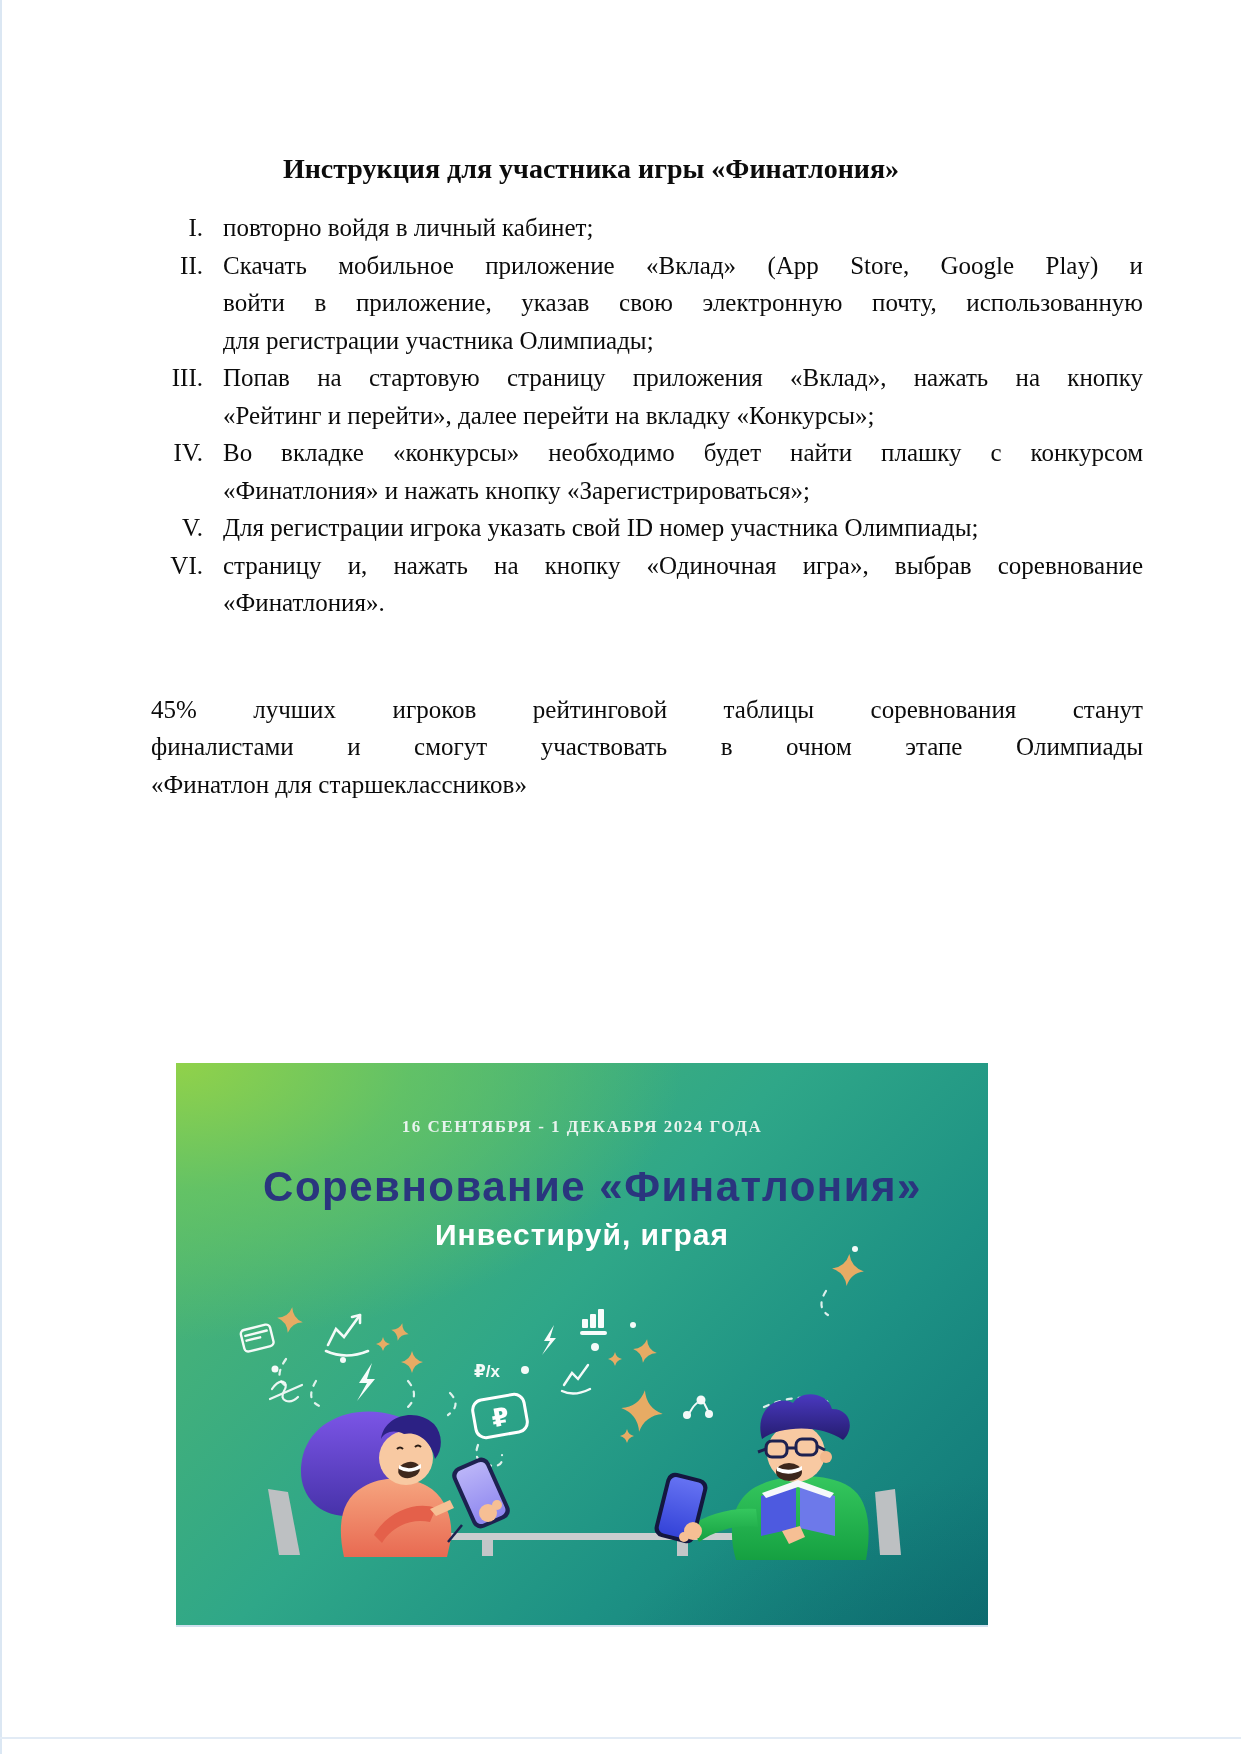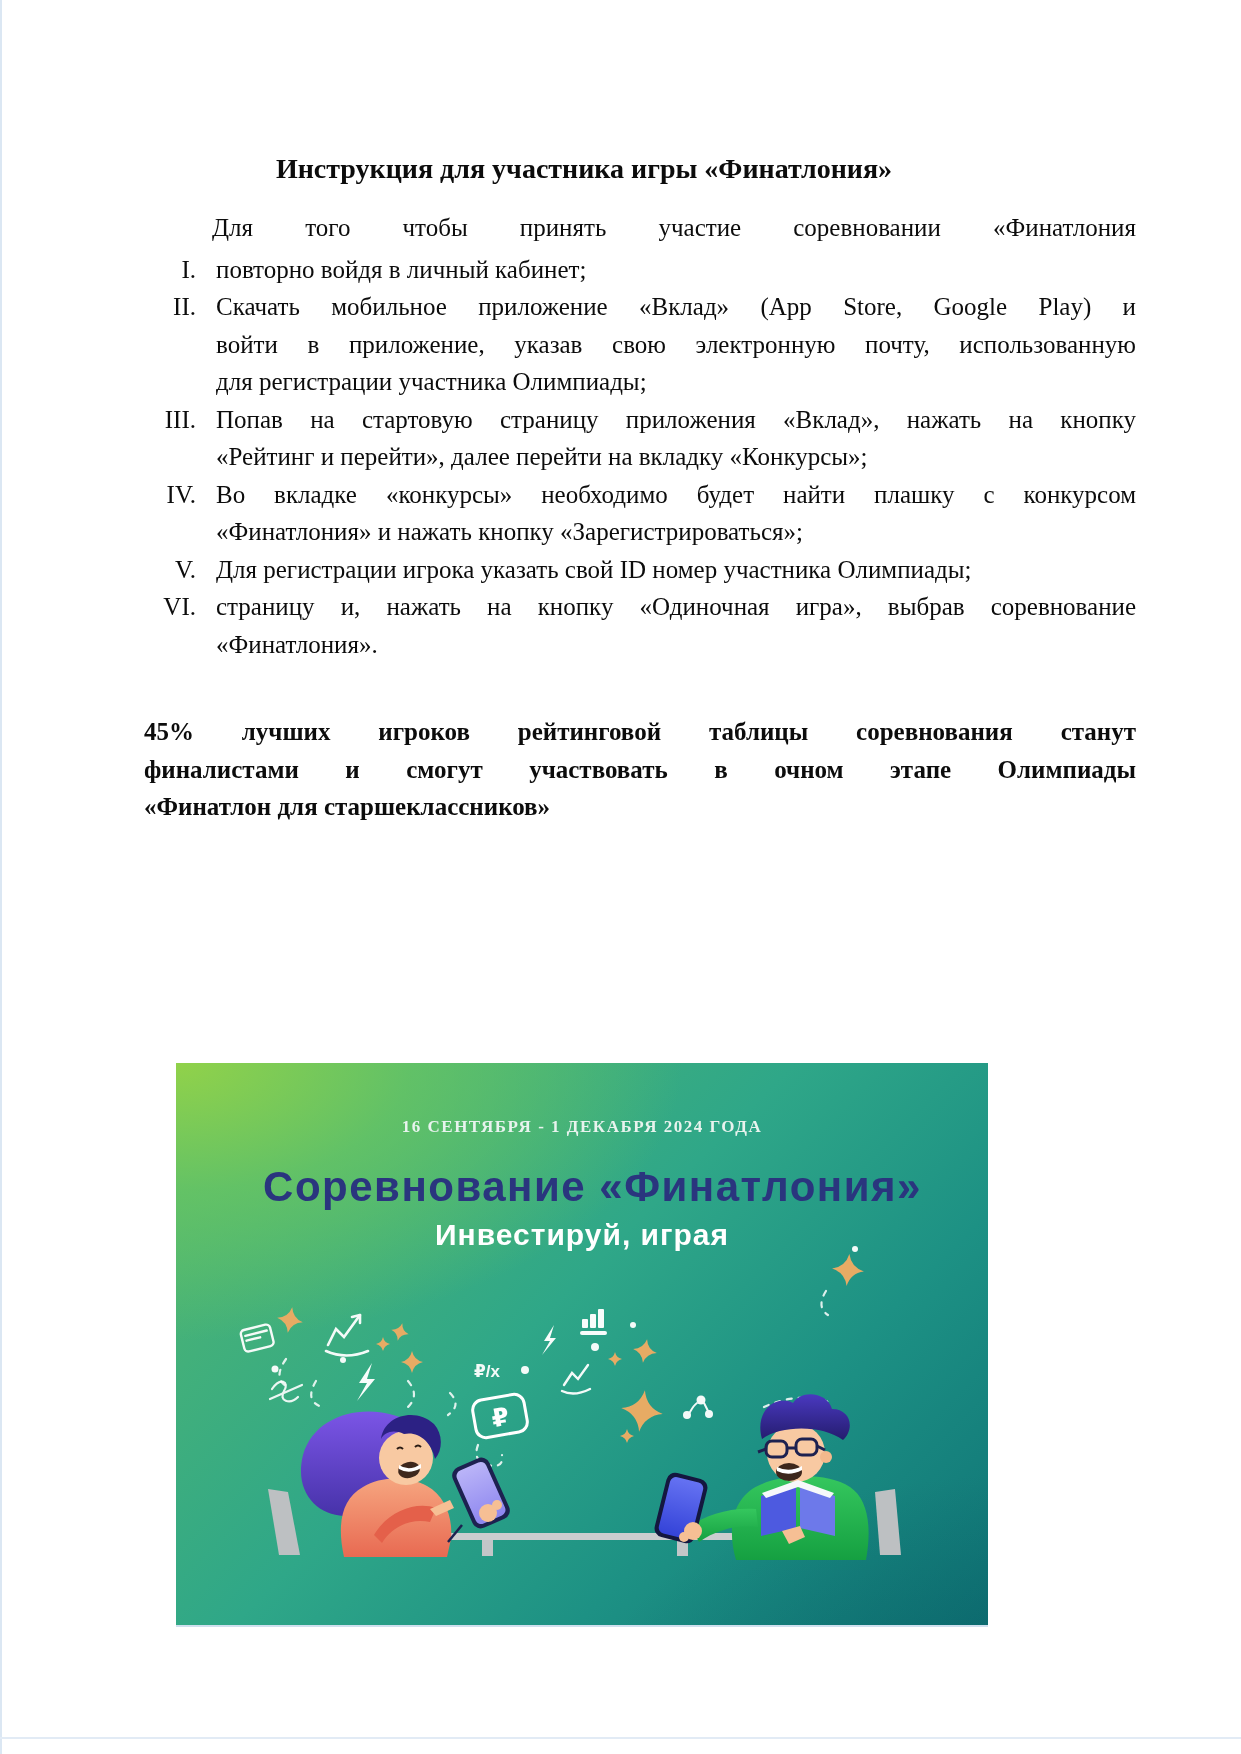--- a/index.html
+++ b/index.html
@@ -7,39 +7,39 @@
     position:relative;
     width:1241px;height:1754px;
     background:#ffffff;
     overflow:hidden;
     font-family:"Liberation Serif","DejaVu Serif",serif;
     color:#0c0c0c;
   }
   .scan-left{position:absolute;left:0;top:0;width:2px;height:100%;background:#dbe7f3;}
   .scan-bottom{position:absolute;left:0;top:1737px;width:100%;height:2px;background:#e2ebf5;}
 
-  .content{position:absolute;left:144px;top:0;width:992px;}
+  .content{position:absolute;left:151px;top:0;width:992px;}
 
   .doc-title{
     margin:152px 0 0 0;
     padding-right:112px;
     font-size:28px;line-height:34px;font-weight:bold;
     text-align:center;
   }
   .ln{font-size:25px;line-height:37.5px;}
   .j{text-align:justify;text-align-last:justify;}
   .indent{text-indent:68px;}
   .intro{margin-top:23px;}
 
   .steps{margin-top:4px;}
   .step{display:flex;}
   .marker{flex:none;width:52px;text-align:right;padding-right:20px;font-size:25px;line-height:37.5px;}
   .step-text{flex:1;}
 
-  .highlight{margin-top:50px;font-weight:bold;}
+  .highlight{margin-top:69px;font-weight:normal;}
 
   
   .poster{
     position:absolute;left:176px;top:1063px;width:812px;height:562px;
     border-bottom:2px solid #cfe0ee;
     background:
       radial-gradient(120% 95% at 0% 0%, rgba(148,211,72,.95) 0%, rgba(108,199,96,.72) 24%, rgba(108,199,96,0) 52%),
       radial-gradient(90% 70% at 105% 115%, rgba(6,85,92,.45) 0%, rgba(6,85,92,0) 60%),
       linear-gradient(135deg,#55b96e 0%,#2fa788 45%,#1d9184 70%,#0f7376 100%);
     font-family:"Liberation Sans","DejaVu Sans",sans-serif;
@@ -70,21 +70,20 @@
 
 <div class="page">
   <div class="scan-left"></div>
   <div class="scan-bottom"></div>
 
   <div class="content">
 
     <h1 class="doc-title">Инструкция для участника игры «Финатлония»</h1>
 
     <div class="intro">
-      <div class="ln j indent">Для того чтобы принять участие соревновании «Финатлония</div>
     </div>
 
     <div class="steps">
 
       <div class="step">
         <span class="marker">I.</span>
         <div class="step-text">
           <div class="ln">повторно войдя в личный кабинет;</div>
         </div>
       </div>

